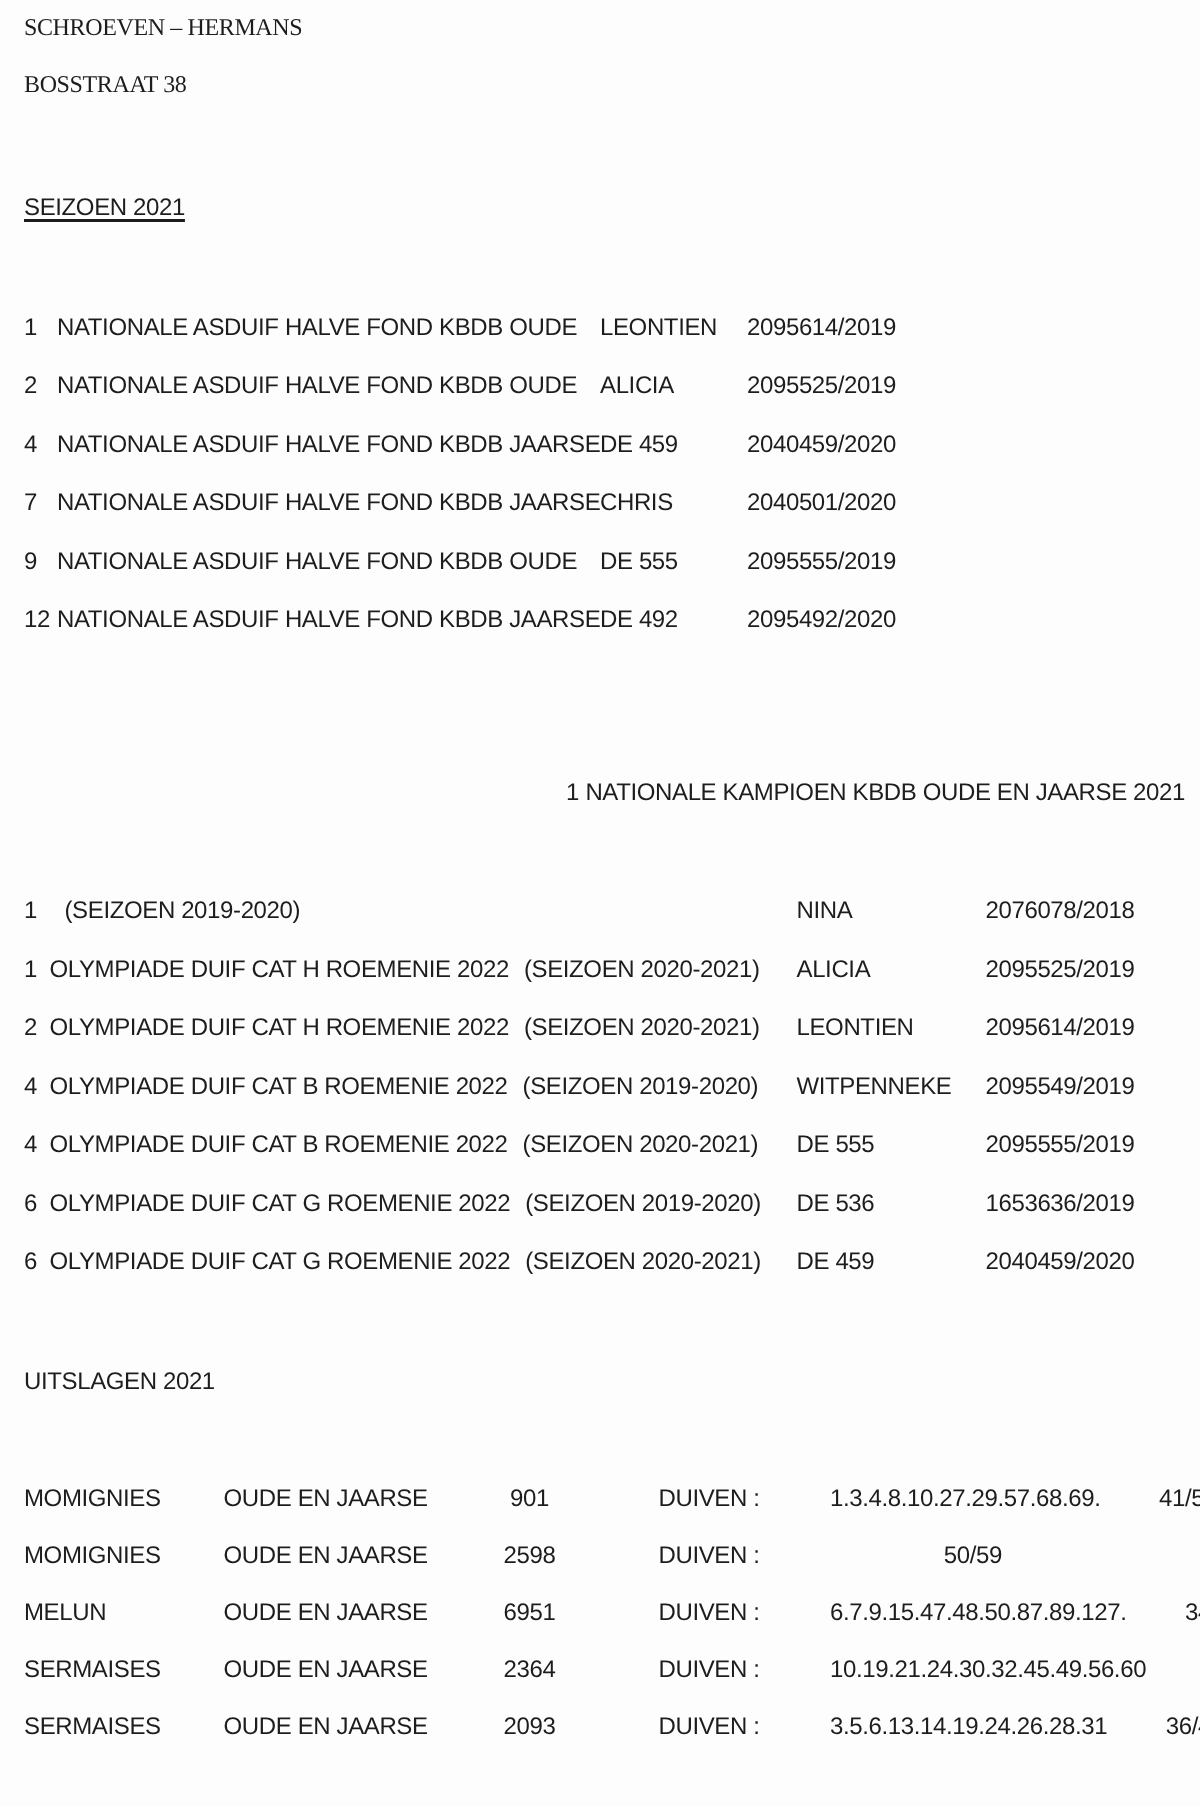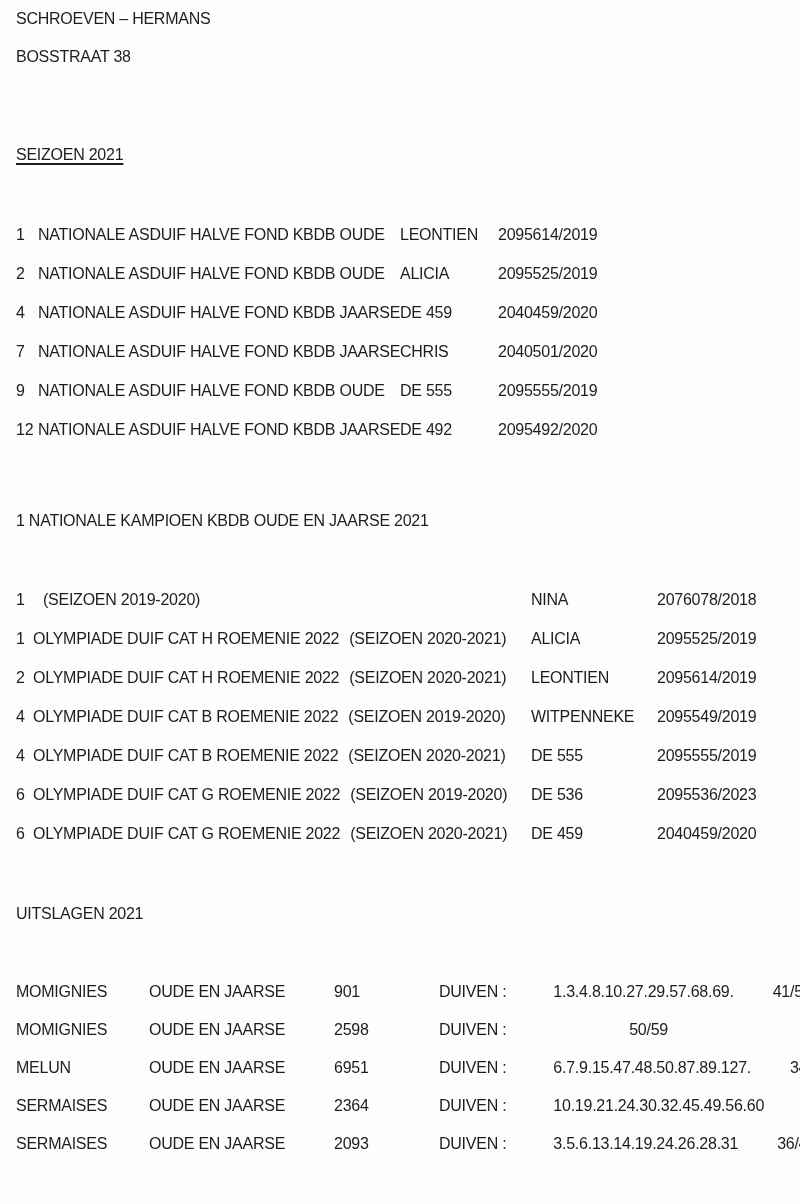--- a/index.html
+++ b/index.html
@@ -18,31 +18,32 @@
     font-family: "Liberation Sans", "DejaVu Sans", sans-serif;
     font-size: 16px;
     letter-spacing: -0.25px;
     color: #1d1d1d;
     background: #fdfdfd;
   }
   .hdr-line {
     line-height: 20px;
     margin-bottom: 18px;
     white-space: nowrap;
+    font-family: Liberation Serif, serif;
   }
   .season {
-    margin-top: 60px;
+    margin-top: 44px;
     line-height: 20px;
     display: inline-block;
     text-decoration: underline;
     text-underline-offset: 3px;
     text-decoration-thickness: 1.5px;
   }
   .sec-asduif { margin-top: 60px; }
-  .sec-champ  { margin-top: 71px; line-height: 20px; white-space: nowrap; }
+  .sec-champ  { margin-top: 95px; line-height: 20px; white-space: nowrap; text-align: right; }
   .sec-olymp  { margin-top: 59px; }
   .sec-results-heading { margin-top: 60px; line-height: 20px; }
   .sec-uitslagen { margin-top: 58px; }
 
   .row {
     display: flex;
     line-height: 20px;
     margin-bottom: 19px;
     white-space: nowrap;
   }
@@ -55,21 +56,21 @@
 
   
   .o-left { display: flex; width: 515px; flex-shrink: 0; }
   .o-rank { width: 17px; flex-shrink: 0; }
   .o-season { margin-left: 10px; }
   .o-name { width: 126px; flex-shrink: 0; }
 
   
   .u-loc   { width: 94px;  flex-shrink: 0; }
   .u-cat   { width: 146px; flex-shrink: 0; }
-  .u-cnt   { width: 38px;  flex-shrink: 0; text-align: left; }
+  .u-cnt   { width: 38px;  flex-shrink: 0; text-align: center; }
   .u-lbl   { margin-left: 28px; }
   .u-pl    { margin-left: 8px; }
   .u-score { margin-left: auto; text-align: right; }
 </style>
 </head>
 <body>
 
 <div class="doc">
 
   <div class="hdr-line">SCHROEVEN – HERMANS</div>
@@ -177,21 +178,21 @@
       <span class="o-name">DE 555</span>
       <span class="o-ring">2095555/2019</span>
     </div>
     <div class="row">
       <span class="o-left">
           <span class="o-rank">6</span>
           <span>OLYMPIADE DUIF CAT G ROEMENIE 2022</span>
           <span class="o-season">(SEIZOEN 2019-2020)</span>
         </span>
       <span class="o-name">DE 536</span>
-      <span class="o-ring">2095536/2023</span>
+      <span class="o-ring">1653636/2019</span>
     </div>
     <div class="row">
       <span class="o-left">
           <span class="o-rank">6</span>
           <span>OLYMPIADE DUIF CAT G ROEMENIE 2022</span>
           <span class="o-season">(SEIZOEN 2020-2021)</span>
         </span>
       <span class="o-name">DE 459</span>
       <span class="o-ring">2040459/2020</span>
     </div>

